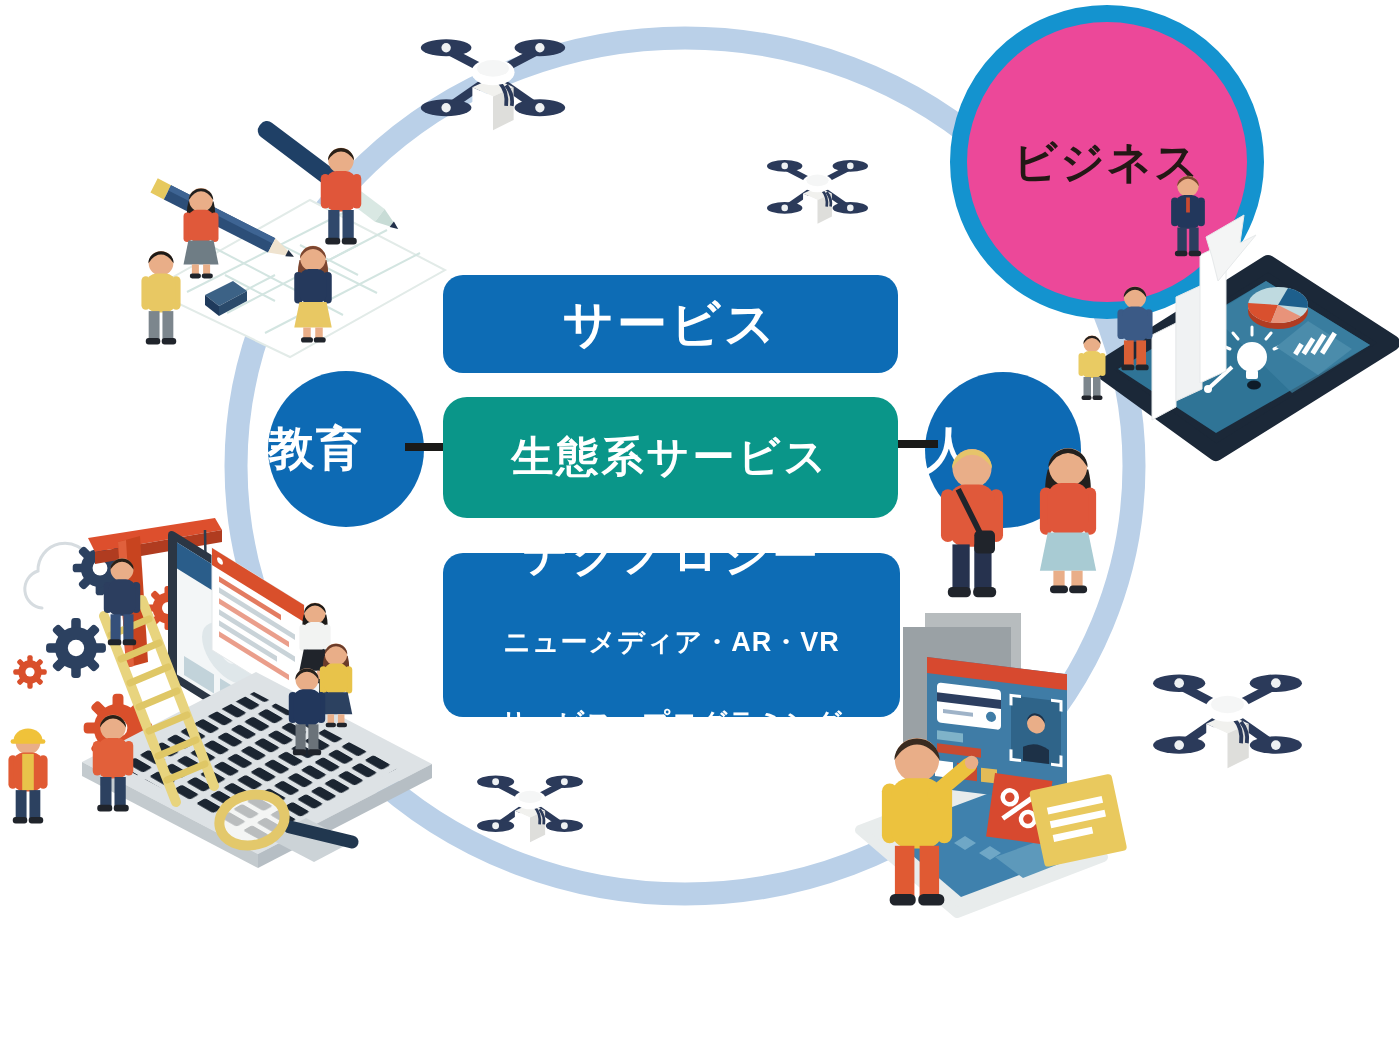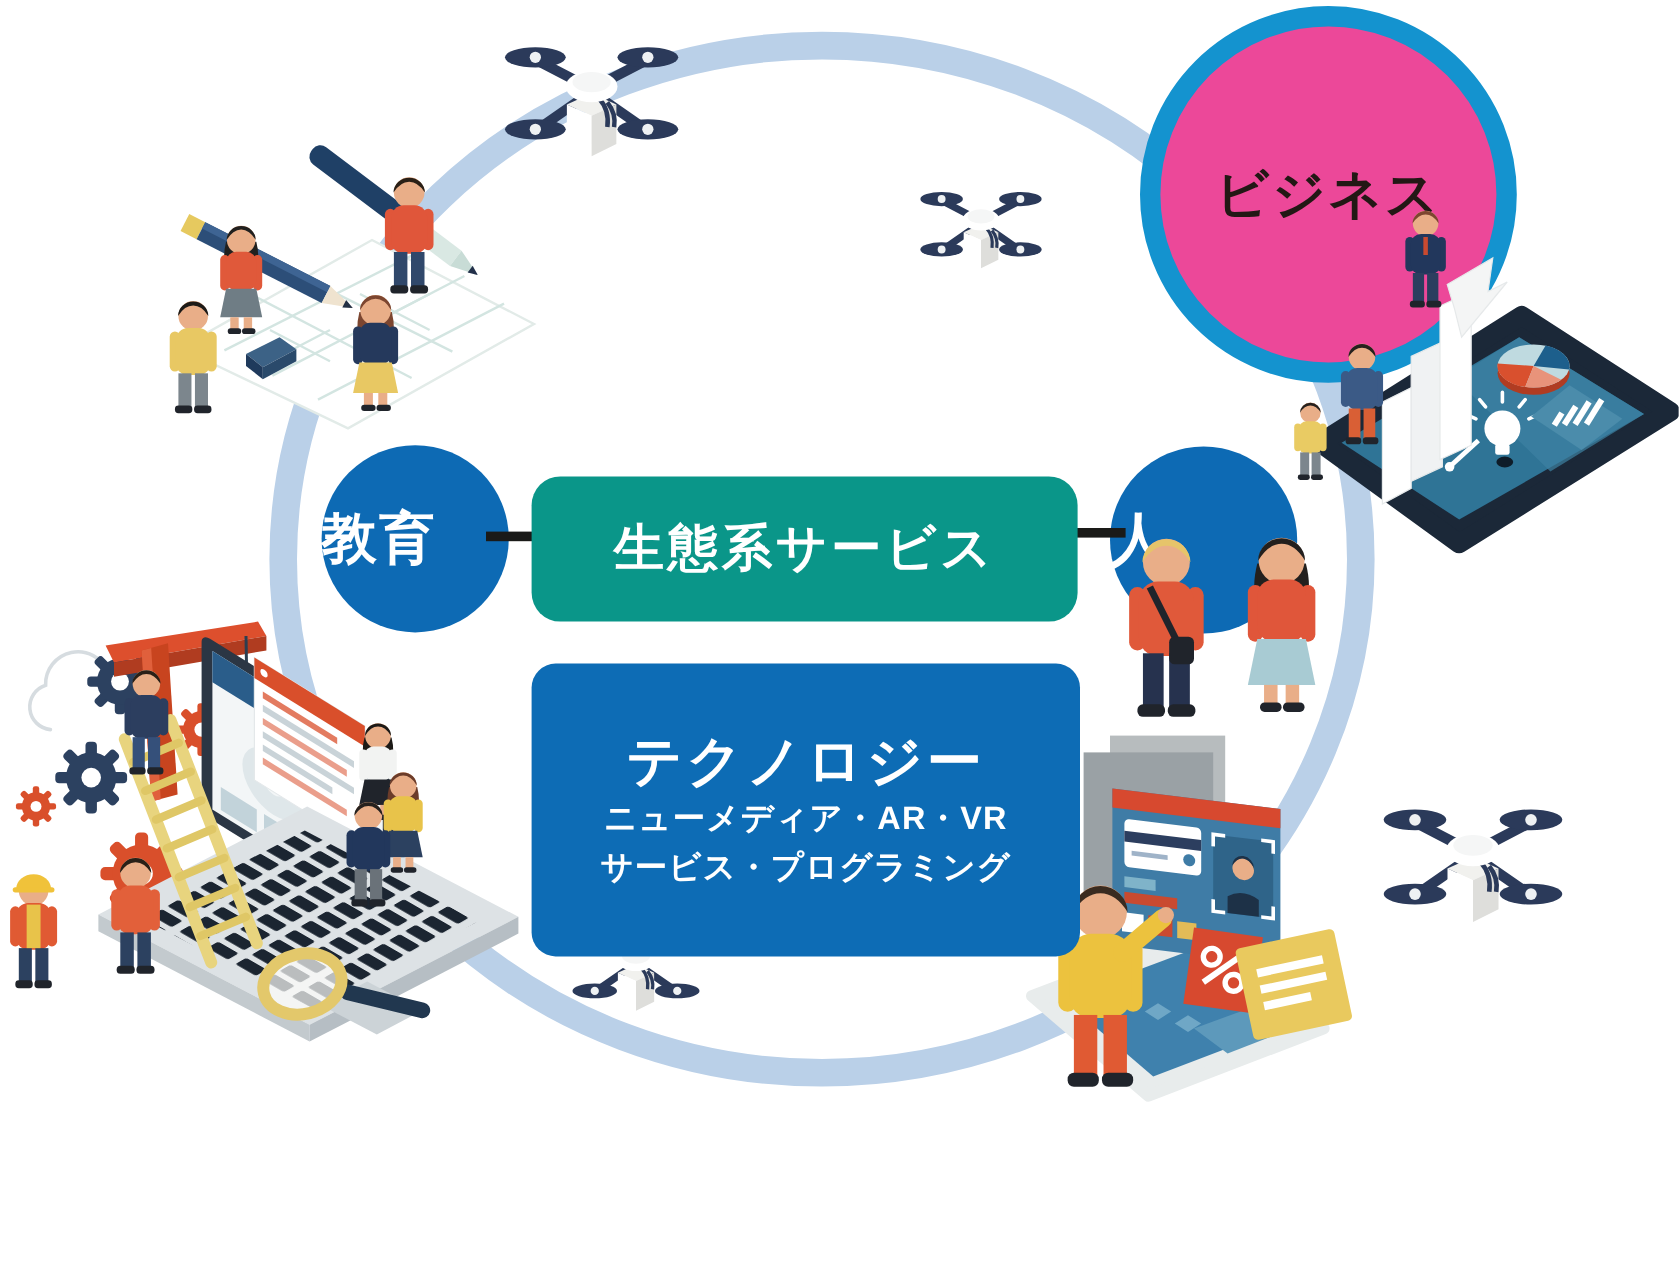--- a/index.html
+++ b/index.html
@@ -29,21 +29,21 @@
   #conn-l{left:405px;top:443px;width:45px;}
   #conn-r{left:893px;top:440px;width:45px;}
   
   .cbox{left:443px;width:455px;border-radius:20px;display:flex;flex-direction:column;
         align-items:center;justify-content:center;z-index:7;}
   .cbox .lbl{color:#fff;font-weight:bold;letter-spacing:3px;line-height:1.1;}
   #box-service{top:275px;height:98px;background:#0d6cb5;}
   #box-service .lbl{font-size:50px;}
   #box-eco{top:397px;height:121px;background:#0a9689;border-radius:24px;}
   #box-eco .lbl{font-size:42px;}
-  #box-tech{top:553px;height:244px;width:457px;background:#0d6cb5;}
+  #box-tech{top:553px;height:164px;width:457px;background:#0d6cb5;gap:40px;}
   #box-tech .lbl{font-size:46px;}
   #box-tech .sub{color:#fff;font-weight:bold;font-size:27px;letter-spacing:1px;line-height:1.3;margin-top:6px;}
   #box-tech .sub:first-of-type{margin-top:12px;}
   
   #drone1{left:418px;top:25px;width:150px;height:113px;z-index:3;}
   #drone2{left:765px;top:150px;width:105px;height:79px;z-index:3;}
   #drone3{left:475px;top:765px;width:110px;height:83px;z-index:3;}
   #drone4{left:1150px;top:660px;width:155px;height:116px;z-index:3;}
   #ill-planning{left:115px;top:95px;width:345px;height:270px;z-index:3;}
   #ill-laptop{left:0px;top:430px;width:440px;height:620px;z-index:4;}
@@ -404,20 +404,23 @@
   <div class="abs circle-fill" id="circle-edu">
     <span class="lbl">教育</span>
   </div>
   <div class="abs circle-fill" id="circle-people">
     <span class="lbl">人</span>
   </div>
 
   <div class="abs connector" id="conn-l"></div>
   <div class="abs connector" id="conn-r"></div>
 
+  <div class="abs cbox" id="box-service">
+    <span class="lbl">サービス</span>
+  </div>
   <div class="abs cbox" id="box-eco">
     <span class="lbl">生態系サービス</span>
   </div>
   <div class="abs cbox" id="box-tech">
     <span class="lbl">テクノロジー</span>
     <span class="sub">ニューメディア・AR・VR</span>
     <span class="sub">サービス・プログラミング</span>
   </div>
 
 </div>

